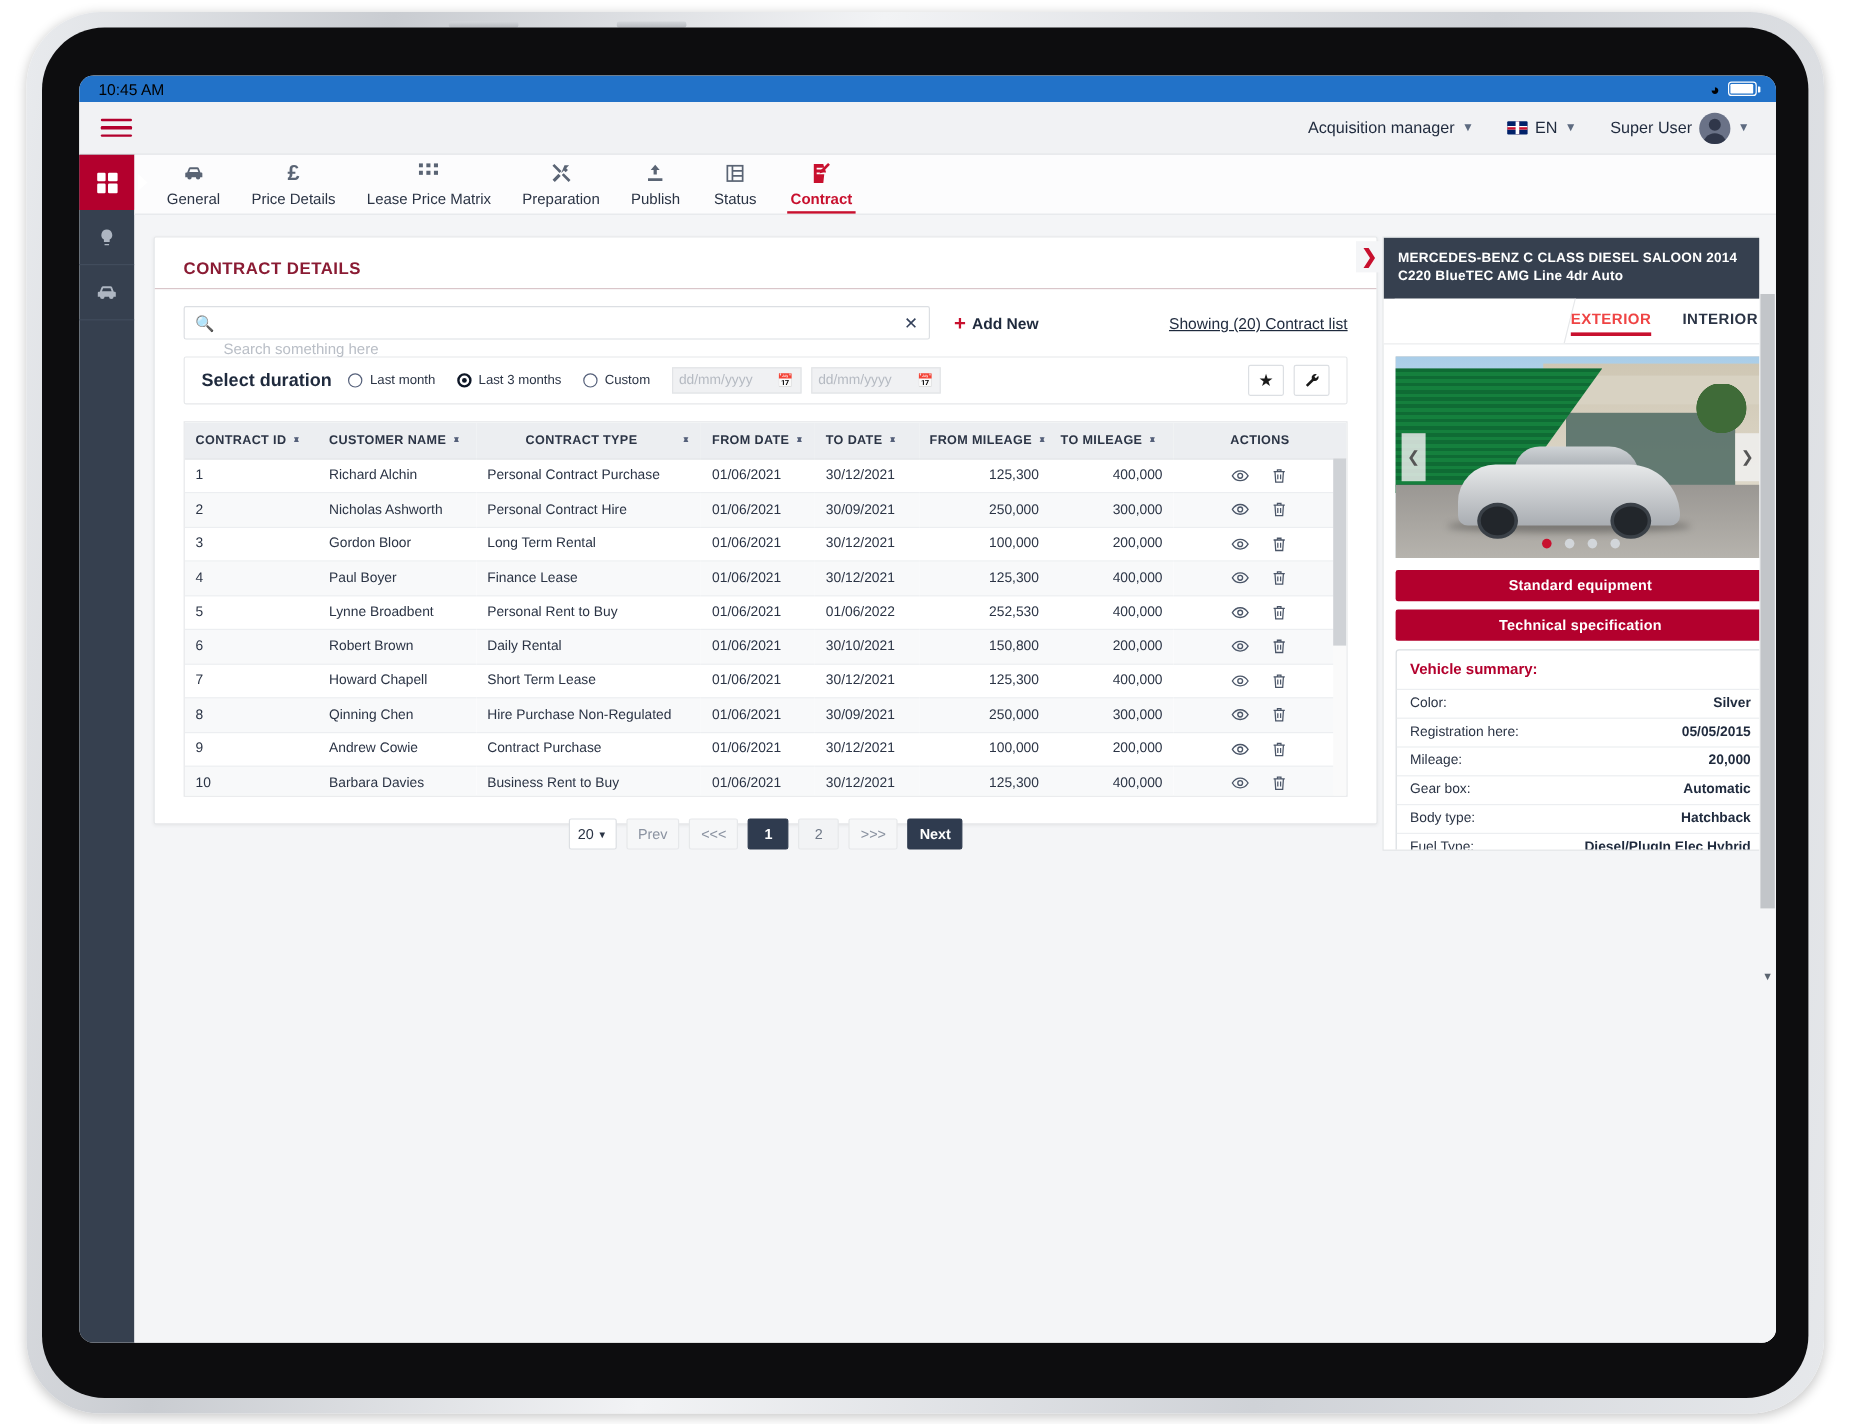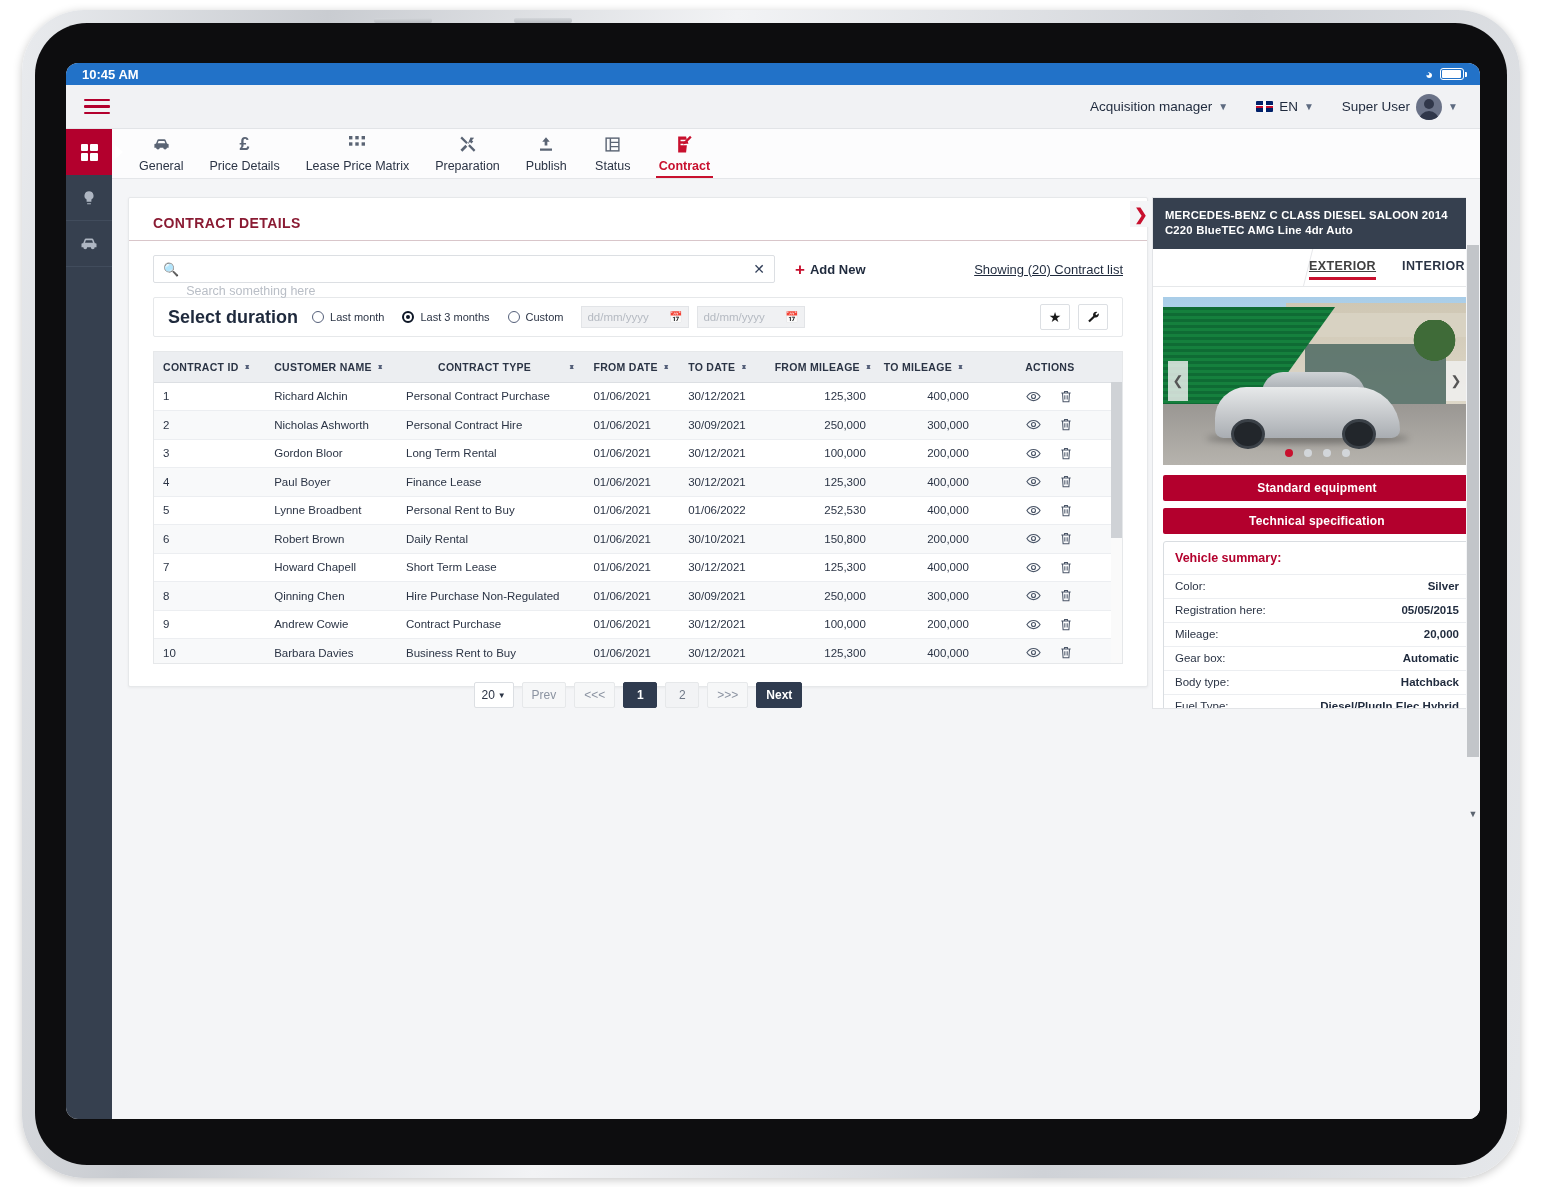--- a/index.html
+++ b/index.html
@@ -40,22 +40,22 @@
   }
   #btn-top1 { left: 352px; top: 8px; width: 58px; height: 5px; }
   #btn-top2 { left: 492px; top: 8px; width: 58px; height: 5px; }
   #btn-left1 { left: 19px; top: 276px; width: 5px; height: 46px; }
   #btn-left2 { left: 19px; top: 500px; width: 5px; height: 78px; }
   #btn-left3 { left: 19px; top: 600px; width: 5px; height: 78px; }
 
   
   #statusbar {
     position: absolute; left: 0; top: 0; width: 100%; height: 22px;
-    background: #2272c8; color: #ffffff;
-    font-size: 13px; font-weight: bold;
+    background: #2272c8; color: #000000;
+    font-size: 13px; font-weight: normal;
     display: flex; align-items: center; justify-content: space-between;
     padding: 0 16px;
   }
   #statusbar .right { display: flex; align-items: center; gap: 7px; }
   .wifi-glyph { font-size: 13px; line-height: 1; }
   .battery { width: 24px; height: 12px; border: 1.5px solid #fff; border-radius: 3px; position: relative; }
   .battery::after { content:''; position:absolute; right:-3.5px; top:3px; width:2px; height:5px; background:#fff; border-radius:0 1px 1px 0;}
   .battery-fill { position:absolute; left:1px; top:1px; bottom:1px; width: 85%; background:#fff; border-radius:1px;}
 
   
@@ -154,21 +154,21 @@
   #showing {
     margin-left: auto; font-size: 13px; color:#1f2a3d;
     text-decoration: underline; cursor:pointer; white-space:nowrap;
   }
 
   #durationrow {
     margin: 14px 24px 0 24px; height: 40px;
     border: 1px solid #e6e8ea; border-radius: 2px;
     display: flex; align-items: center; padding: 0 14px; gap: 0;
   }
-  #durationrow .lbl { font-size: 18px; font-weight: bold; color:#1f2a3d; margin-right: 14px;}
+  #durationrow .lbl { font-size: 15px; font-weight: bold; color:#1f2a3d; margin-right: 14px;}
   .radio-opt { display:flex; align-items:center; gap:6px; margin-right: 18px; font-size:11px; color:#2b3445; cursor:pointer;}
   .radio { width: 12px; height: 12px; border-radius:50%; border: 1.5px solid #55607a; display:block; position:relative;}
   .radio.on { border-color:#0d1626; border-width:2px;}
   .radio.on::after { content:''; position:absolute; left:2px; top:2px; width:4px; height:4px; border-radius:50%; background:#0d1626;}
   .datefield {
     width: 108px; height: 22px; background:#f0f1f3; border:1px solid #e2e4e7;
     display:flex; align-items:center; justify-content:space-between; padding: 0 5px;
     font-size: 11.5px; color:#b5bac2; margin-right: 8px; cursor:pointer;
   }
   .cal-ico { font-size: 11px; color:#3c4657; }
@@ -237,21 +237,21 @@
   }
   #veh-tabs {
     height: 38px; display:flex; align-items:center; justify-content:flex-end; gap:26px;
     padding-right: 16px; border-bottom:1px solid #e6e8ea; background:#fff; position:relative;
   }
   #veh-tabs::before {
     content:''; position:absolute; left:0; top:0; bottom:0; width:150px;
     background:#fff; border-right: 1px solid #e6e8ea; transform: skewX(-14deg); transform-origin: bottom left;
   }
   .vtab { font-size:12.5px; font-weight:bold; color:#2b3445; cursor:pointer; position:relative; padding-bottom:3px; letter-spacing:.4px;}
-  .vtab.active { color:#404040;text-decoration:underline; }
+  .vtab.active { color:#ef4444; }
   .vtab.active::after { content:''; position:absolute; left:0; right:0; bottom:-4px; height:2.5px; background:#c8102e;}
 
   #carousel { margin: 10px; height: 168px; position:relative; overflow:hidden; background:#b9c3c8; }
   .car-sky { position:absolute; left:0; top:0; right:0; height:46%; background:linear-gradient(180deg,#a9cde8,#cfe3f0);}
   .car-bldg {
     position:absolute; left:40%; top:4%; width:60%; height:62%;
     background: linear-gradient(180deg,#cfc7b4,#ded8c9);
   }
   .car-bldg2 { position:absolute; left:46%; top:28%; width:46%; height:38%; background:#4e6a63; opacity:.85;}
   .car-green {

